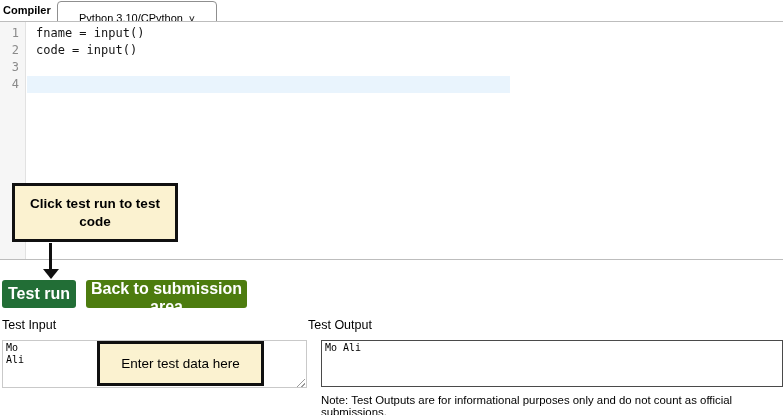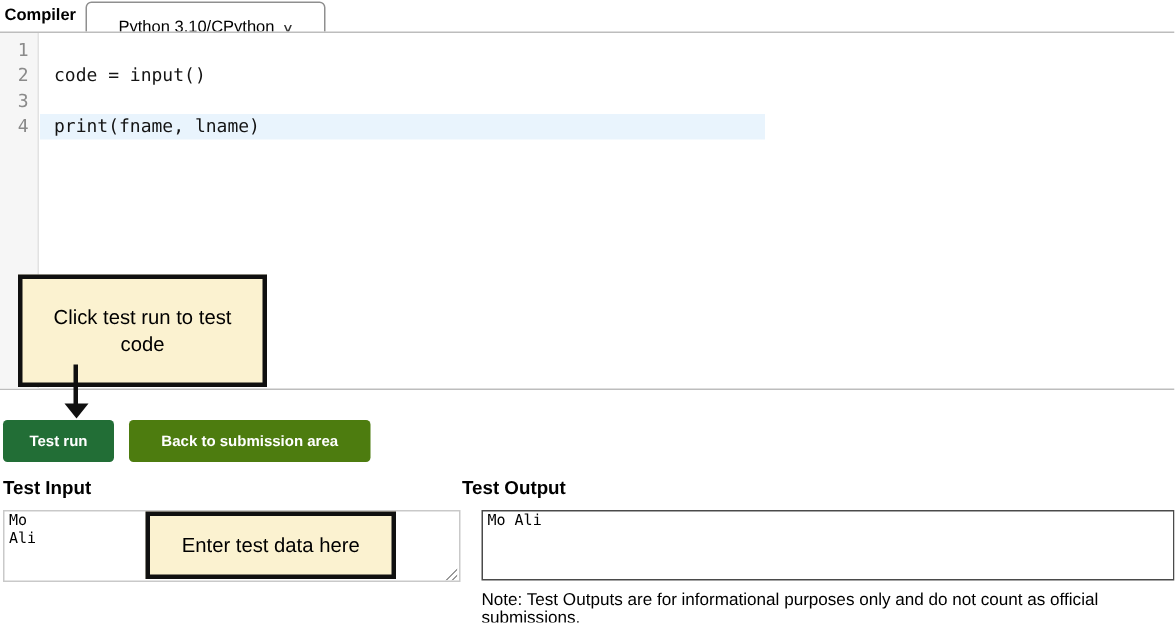--- a/index.html
+++ b/index.html
@@ -24,38 +24,38 @@
               font-family:"DejaVu Sans Mono", monospace; font-size:12px; }
   .code-row.active { background:linear-gradient(to right, rgba(0,0,0,0) 27px,
                      #e9f4fd 27px, #e9f4fd 510px, rgba(0,0,0,0) 510px); }
   .ln { position:absolute; left:0; width:19px; text-align:right; color:#8a8a8a; }
   .code { position:absolute; left:36px; color:#141414; white-space:pre; }
 
   
   .callout { position:absolute; background:#fbf2d0; border:3px solid #101010;
              display:flex; align-items:center; justify-content:center; text-align:center;
              font-size:13.5px; line-height:1.3; color:#000; z-index:6; padding:2px 6px; }
-  .co-run    { left:12px;  top:183px; width:166px; height:75px; }
+  .co-run    { left:12px;  top:183px; width:166px; height:59px;font-weight:bold; }
   .co-input  { left:97px;  top:341px; width:167px; height:45px;text-align:center; }
   .co-output { left:425px; top:325px; width:288px; height:42px; font-size:13.5px; }
 
   .arrow-line { position:absolute; left:49px; top:243px; width:3px; height:28px; background:#101010; z-index:6; }
   .arrow-head { position:absolute; left:43px; top:269px; width:0; height:0; z-index:6;
                 border-left:8px solid transparent; border-right:8px solid transparent;
                 border-top:10px solid #101010; }
 
   
   .btn { position:absolute; top:280px; height:28px; border:none; border-radius:3px;
-         color:#fff; font-weight:bold; font-size:10px; font-family:"Liberation Sans", sans-serif;
+         color:#fff; font-weight:bold; font-size:16px; font-family:"Liberation Sans", sans-serif;
          cursor:pointer; }
   .btn-run  { left:2px;  width:74px;  background:#226e36; }
   .btn-back { left:86px; width:161px; background:#4d7c0f; }
 
   
-  .section-heading { position:absolute; font-size:12.5px; font-weight:bold; color:#000; }
+  .section-heading { position:absolute; font-size:12.5px; font-weight:normal; color:#000; }
   .h-input  { left:2px;   top:318px; }
   .h-output { left:308px; top:318px; }
 
   .test-input { position:absolute; left:2px; top:340px; width:305px; height:48px;
                 border:1px solid #c9c9c9; background:#fff; resize:none; outline:none;
                 font-family:"DejaVu Sans Mono", monospace; font-size:10px; line-height:12px;
                 padding:1px 3px; color:#000; overflow:hidden; }
   .resize-handle { position:absolute; left:296px; top:378px; width:9px; height:9px; z-index:2;
                    background:repeating-linear-gradient(-45deg, rgba(0,0,0,0) 0 2px, #9a9a9a 2px 3px);
                    clip-path:polygon(100% 0, 100% 100%, 0 100%); }
@@ -76,32 +76,32 @@
   <span class="compiler-select">
     <span>Python 3.10/CPython</span>
     <span class="chev">∨</span>
   </span>
 
   <div class="editor">
     <div class="gutter-bg"></div>
     <div class="code-lines">
         <div class="code-row">
           <span class="ln">1</span>
+          <span class="code">fname = input()</span>
         </div>
         <div class="code-row">
           <span class="ln">2</span>
           <span class="code">code = input()</span>
         </div>
         <div class="code-row">
           <span class="ln">3</span>
           <span class="code"></span>
         </div>
         <div class="code-row active">
           <span class="ln">4</span>
-          <span class="code">print(fname, lname)</span>
         </div>
       </div>
   </div>
 
   <div class="callout co-run">
     <span>Click test run to test code</span>
   </div>
   <div class="arrow-line"></div>
   <div class="arrow-head"></div>
 

